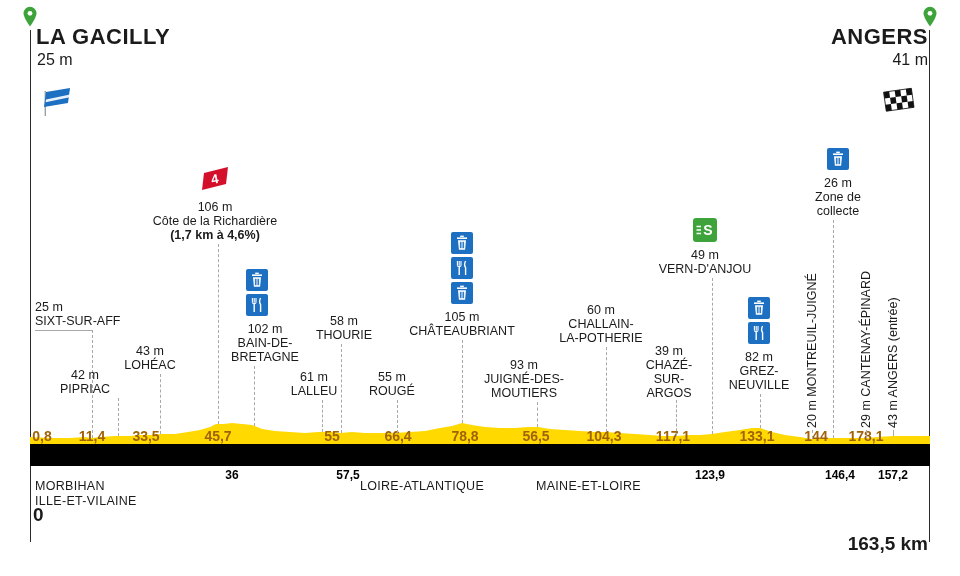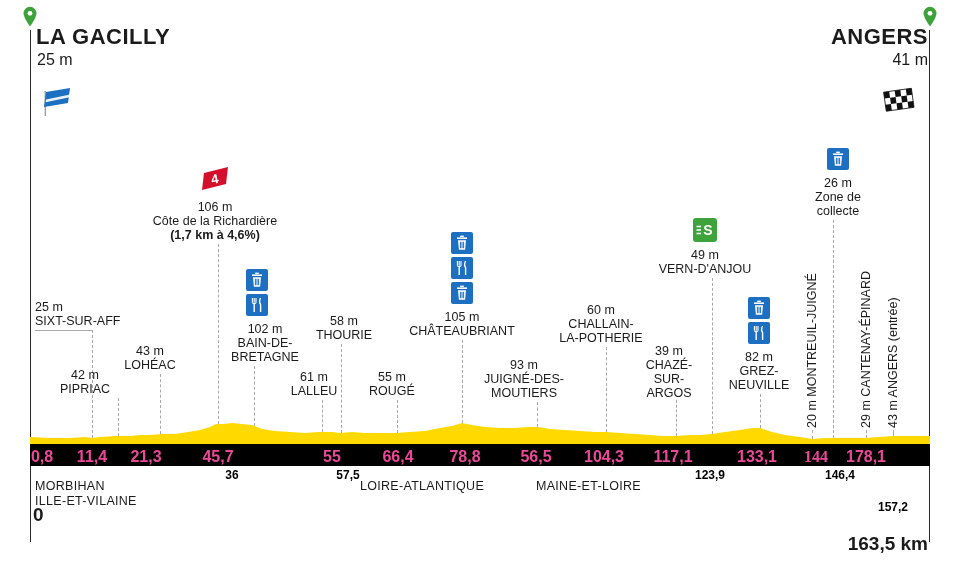--- a/index.html
+++ b/index.html
@@ -10,21 +10,21 @@
   .elev-title{position:absolute;font-size:16px;white-space:nowrap;}
   .right-align{text-align:right;}
   .icon-abs{position:absolute;}
   .wp-label{position:absolute;font-size:12.5px;line-height:14px;white-space:nowrap;}
   .wp-label.center{transform:translateX(-50%);text-align:center;}
   .wp-rot{position:absolute;font-size:12.5px;white-space:nowrap;transform:rotate(-90deg);transform-origin:0 100%;height:16px;line-height:16px;}
   .dash{position:absolute;width:0;border-left:1px dashed #a8a8a8;}
   .hline{position:absolute;height:1px;background:#a8a8a8;}
   .icon-stack{position:absolute;display:flex;flex-direction:column;align-items:center;gap:3px;transform:translateX(-50%);}
   .km-bar{position:absolute;left:30px;top:444px;width:900px;height:22px;background:#000;}
-  .km-top{position:absolute;top:448px;transform:translateX(-50%);color:#ec4899;font-weight:bold;font-size:16px;white-space:nowrap;}
+  .km-top{position:absolute;top:428px;transform:translateX(-50%);color:#a16207;font-weight:bold;font-size:14px;white-space:nowrap;}
   .km-bottom{position:absolute;top:468px;transform:translateX(-50%);color:#000;font-weight:bold;font-size:12px;white-space:nowrap;}
   .region{position:absolute;font-size:12.5px;letter-spacing:.3px;white-space:nowrap;}
   .total{position:absolute;font-size:19px;font-weight:bold;white-space:nowrap;}
   .bold{font-weight:bold;}
 </style>
 </head>
 <body>
 
 <div class="canvas">
 
@@ -64,36 +64,36 @@
       </svg></div>
 
   <svg id="profile-svg" width="900" height="34" viewBox="0 0 900 34" style="position:absolute;left:30px;top:410px;">
       <polygon points="0,34 0,27 20,28 40,28 55,27 62,28 70,27 85,26 100,26 110,25 120,25 132,24 145,24 158,22 170,20 180,17 186,14 194,14 202,13 212,14 222,15 232,19 245,21 260,22 275,23 288,22 302,22 310,23 322,22 335,23 350,23 365,23 380,22 395,21 410,18 422,16 432,13 442,15 455,17 470,18 485,18 498,17 508,17 520,19 535,20 550,21 565,22 576,22 590,23 605,24 620,25 632,26 646,26 660,25 670,25 682,24 695,22 710,20 722,18 730,18 742,22 755,25 770,27 782,29 795,28 808,28 820,28 836,28 848,27 863,26 880,26 900,26 900,34" fill="#ffd900"></polygon>
     </svg>
 
   <div class="km-bar"></div>
   <div id="km-layer">
       <span class="km-top" style="left: 42px;">0,8</span>
       <span class="km-top" style="left: 92px; text-align: center;">11,4</span>
-      <span class="km-top" style="left: 146px;">21,3</span>
+      <span class="km-top" style="left: 146px;">33,5</span>
       <span class="km-top" style="left: 218px;">45,7</span>
       <span class="km-bottom" style="left: 232px;">36</span>
       <span class="km-top" style="left: 332px;">55</span>
       <span class="km-bottom" style="left: 348px;">57,5</span>
       <span class="km-top" style="left: 398px; text-align: right;">66,4</span>
       <span class="km-top" style="left: 465px;">78,8</span>
       <span class="km-top" style="left: 536px;">56,5</span>
       <span class="km-top" style="left: 604px;">104,3</span>
       <span class="km-top" style="left: 673px;">117,1</span>
       <span class="km-bottom" style="left: 710px;">123,9</span>
       <span class="km-top" style="left: 757px;">133,1</span>
-      <span class="km-top" style="left: 816px; font-family: Liberation Serif, serif;">144</span>
+      <span class="km-top" style="left: 816px;">144</span>
       <span class="km-bottom" style="left: 840px; text-align: right;">146,4</span>
       <span class="km-top" style="left: 866px;">178,1</span>
-      <span class="km-bottom" style="left: 893px; margin-top: 32px;">157,2</span>
+      <span class="km-bottom" style="left: 893px;">157,2</span>
     </div>
 
   <div id="annotations">
       <div class="wp-label" style="left: 35px; top: 300px;">
         <div>25 m</div>
         <div>SIXT-SUR-AFF</div>
       </div>
       <div class="hline" style="left: 35px; top: 330px; width: 57px;"></div>
       <div class="dash" style="left: 92px; top: 330px; height: 108px;"></div>
       <div class="wp-label center" style="left: 85px; top: 368px;">

